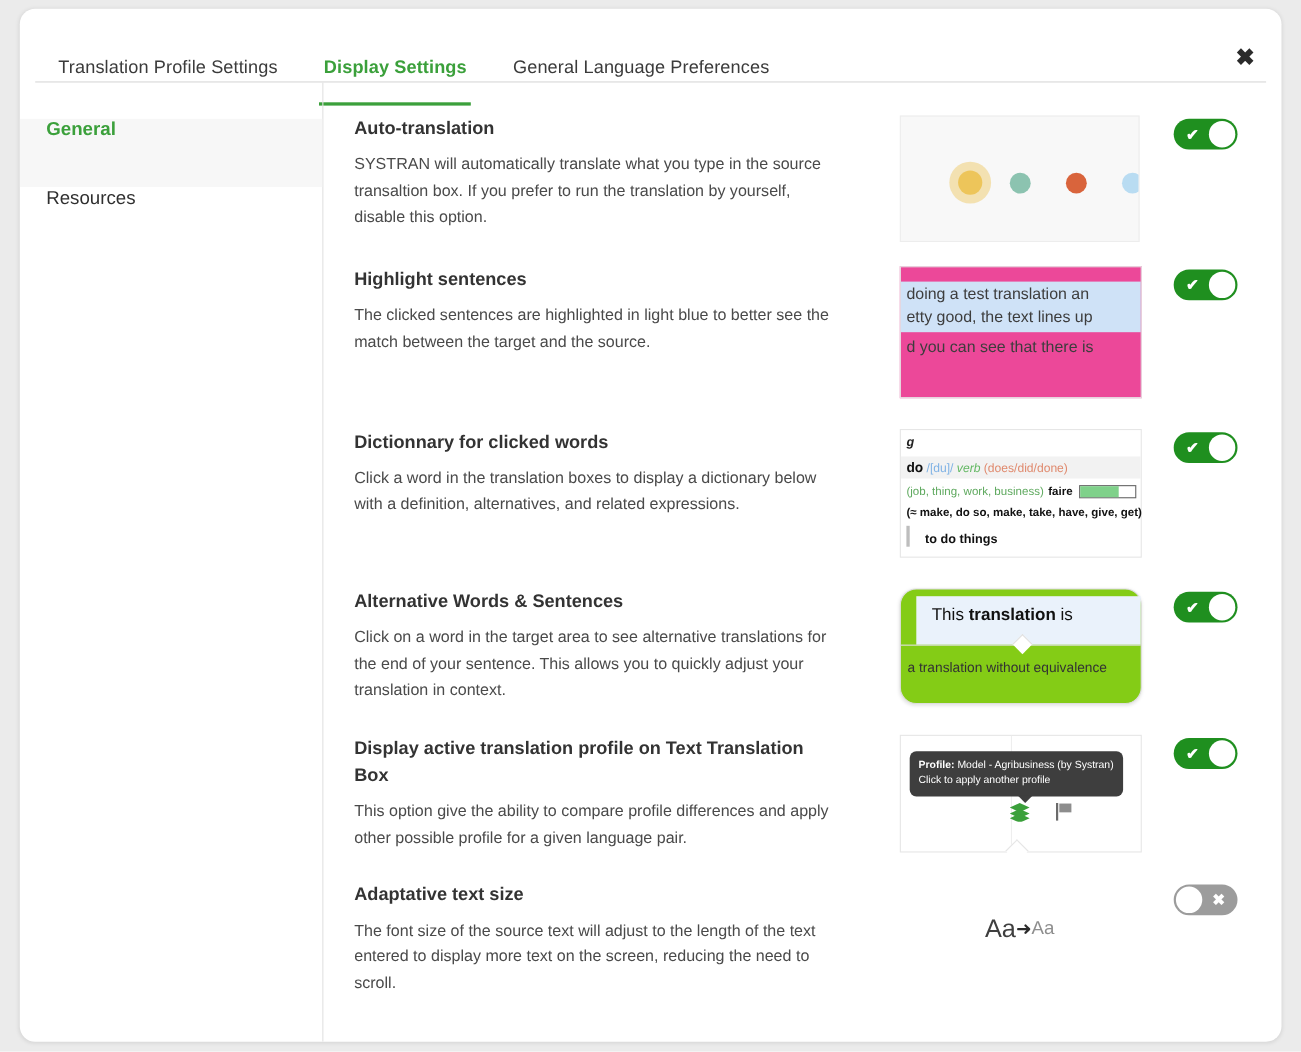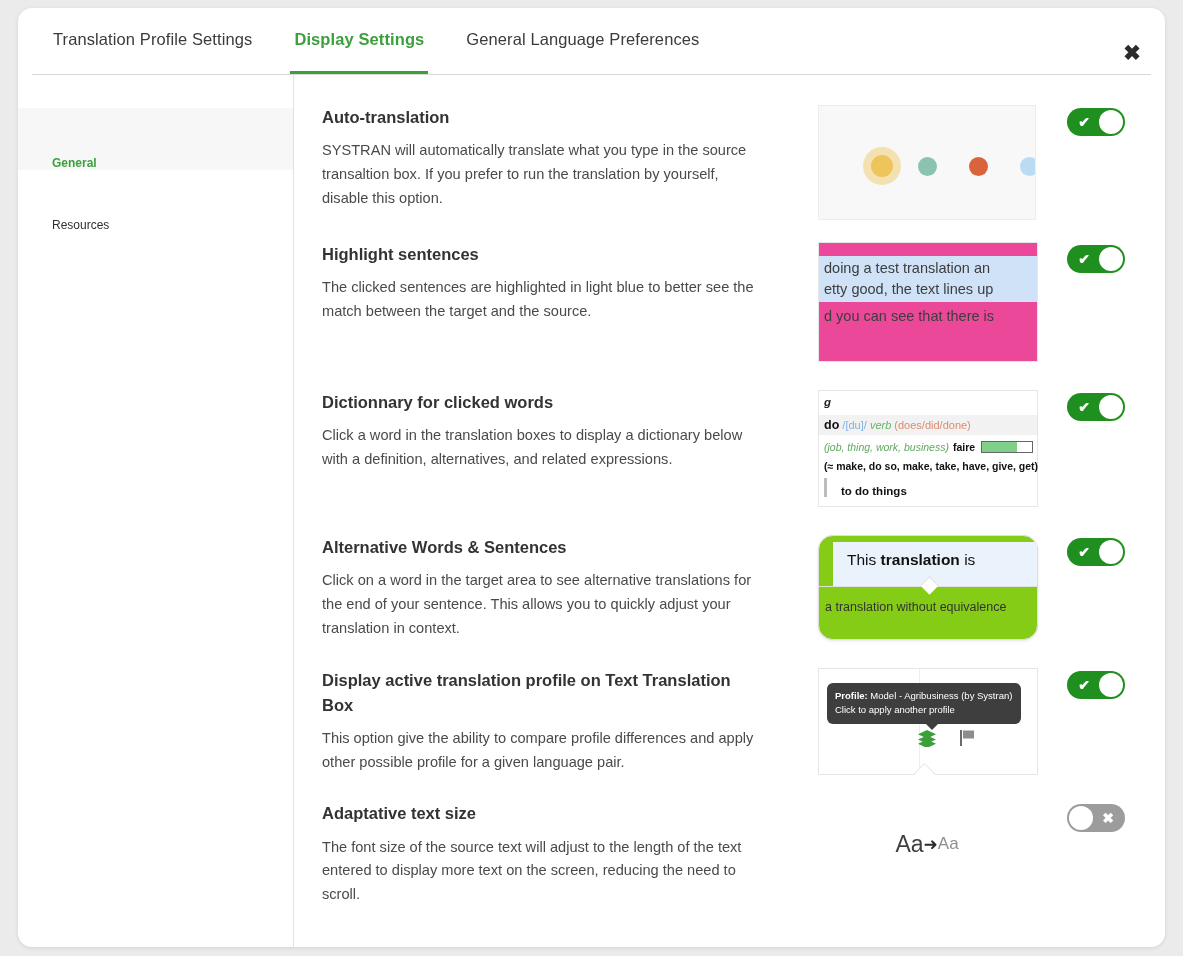--- a/index.html
+++ b/index.html
@@ -32,21 +32,21 @@
     left: 0;
     top: 0;
     right: 0;
     height: 66px;
   }
   .tabs {
     position: absolute;
     left: 14px;
     top: 0;
     display: flex;
-    align-items: flex-start;
+    align-items: flex-end;
     height: 66px;
   }
   .tab {
     position: relative;
     padding: 22px 21px 0 21px;
     font-size: 16.5px;
     color: #3b3b3b;
     letter-spacing: 0.1px;
     cursor: pointer;
     height: 44px;
@@ -102,23 +102,23 @@
   .sidebar {
     width: 276px;
     flex: 0 0 276px;
     border-right: 1px solid #e2e2e2;
     padding-top: 33px;
     box-sizing: border-box;
   }
   .side-item {
     height: 62px;
     display: flex;
-    align-items: flex-end;
-    padding-left: 34px;
-    font-size: 12px;
+    align-items: flex-start;
+    padding-left: 24px;
+    font-size: 17px;
     color: #2f2f2f;
     cursor: pointer;
     box-sizing: border-box;
   }
   .side-item.active {
     background: #f7f7f7;
     color: #3ba03b;
     font-weight: bold;
   }
 
@@ -280,21 +280,21 @@
   .dict-ipa { color: #7fb2e5; margin-top: 28px; }
   .dict-pos { color: #63b863; font-style: italic; }
   .dict-forms { color: #e08a6e; }
   .dict-row2 {
     font-size: 10.5px;
     padding: 6px 0 0 5px;
     white-space: nowrap;
     display: flex;
     align-items: center;
   }
-  .dict-ctx { color: #5fa95f; font-style: italic; }
+  .dict-ctx { color: #5fa95f; }
   .dict-tr { color: #111; font-weight: bold; margin-left: 4px; }
   .dict-bar {
     display: inline-block;
     width: 50px;
     height: 10px;
     border: 1px solid #666;
     margin-left: 6px;
     background: #ffffff;
     position: relative;
   }

